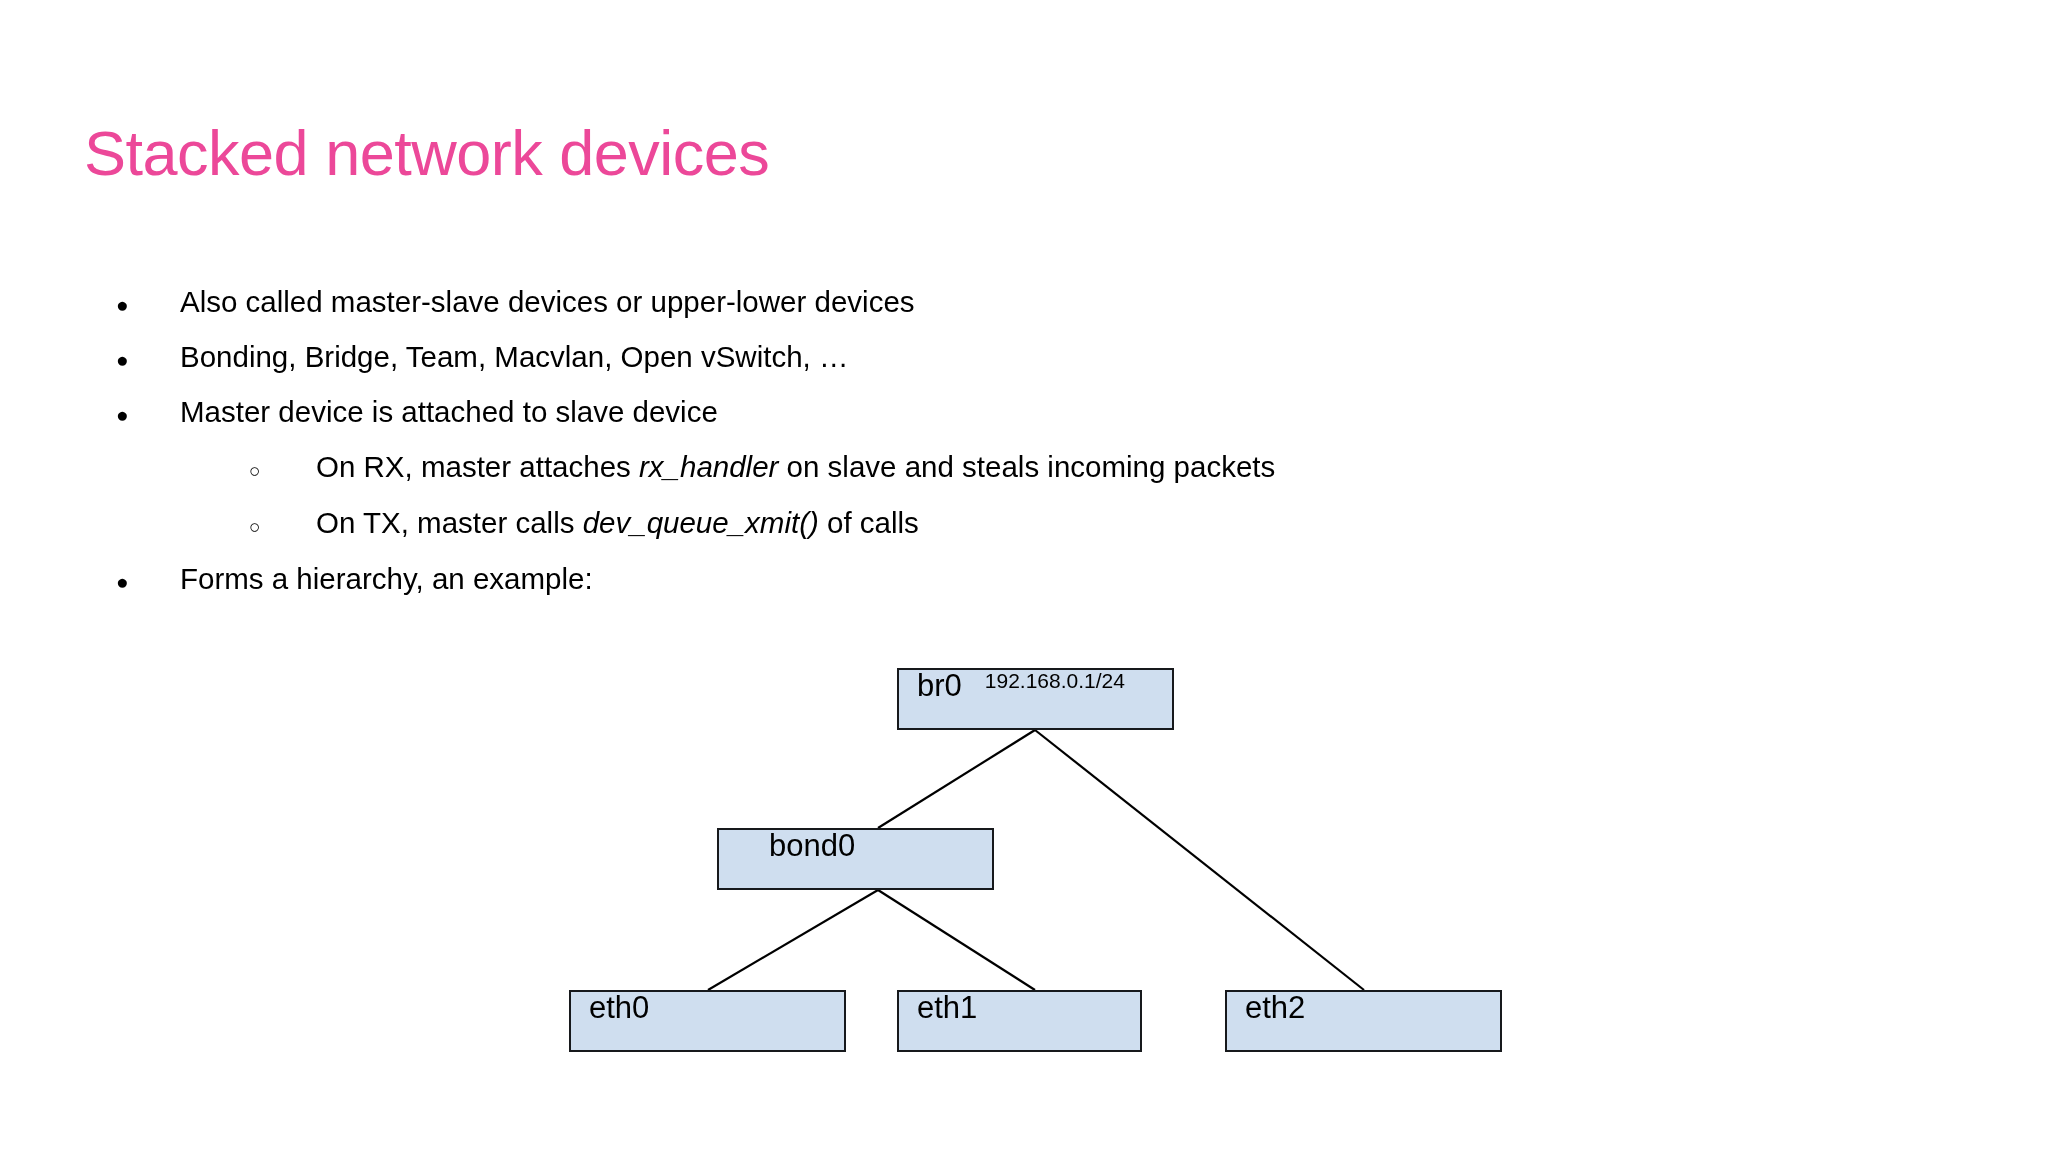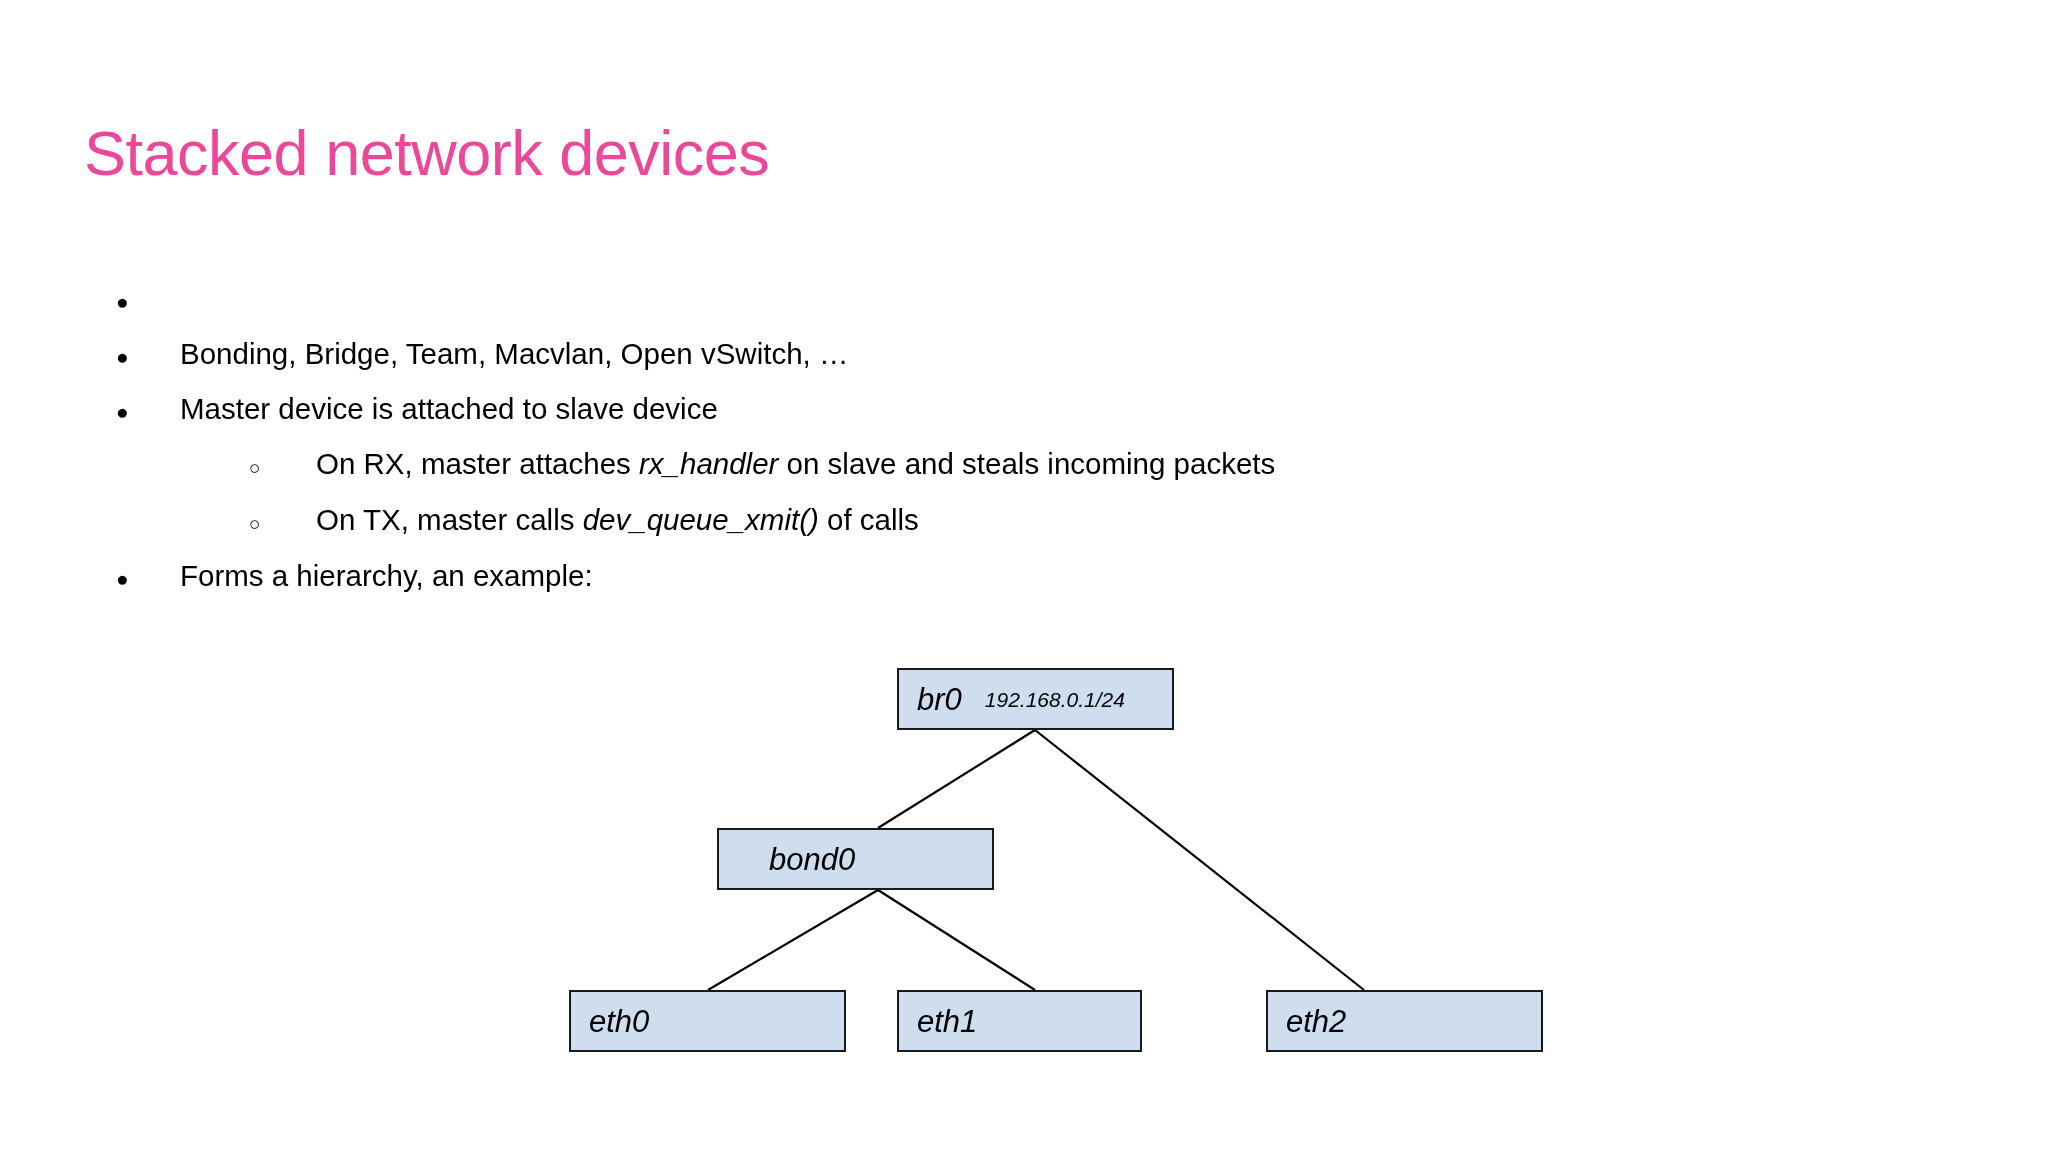--- a/index.html
+++ b/index.html
@@ -67,52 +67,51 @@
     left:0;top:640px;
     width:2048px;height:430px;
   }
   .diagram svg{position:absolute;left:0;top:0;}
   .node{
     position:absolute;
     box-sizing:border-box;
     background:#cfdeef;
     border:2.3px solid #17191c;
     display:flex;
-    align-items:center;
     white-space:nowrap;
-    font-style:italic;
   }
   .node .nm{
     font-size:31px;
     line-height:1;
     color:#000;
     padding-left:18px;
   }
   .node .ip{
     font-size:21px;
     line-height:1;
     color:#000000;
     padding-left:23px;
   }
   #node-br0{left:897px;top:28px;width:277px;height:62px;}
   #node-bond0{left:717px;top:188px;width:277px;height:62px;padding-left:32px;}
   #node-eth0{left:569px;top:350px;width:277px;height:62px;}
   #node-eth1{left:897px;top:350px;width:245px;height:62px;}
-  #node-eth2{left:1225px;top:350px;width:277px;height:62px;margin-left:41px;}
+  #node-eth2{left:1225px;top:350px;width:277px;height:62px;}
 </style>
 </head>
 <body>
 
 <div class="slide">
 
   <div class="title">Stacked network devices</div>
 
   <div class="bullets" id="bullet-list">
       <div class="li">
         <span class="marker">●</span>
+        <span class="txt"><span>Also called master-slave devices or upper-lower devices</span></span>
       </div>
       <div class="li">
         <span class="marker">●</span>
         <span class="txt"><span>Bonding, Bridge, Team, Macvlan, Open vSwitch, …</span></span>
       </div>
       <div class="li">
         <span class="marker">●</span>
         <span class="txt"><span>Master device is attached to slave device</span></span>
       </div>
       <div class="li sub">

